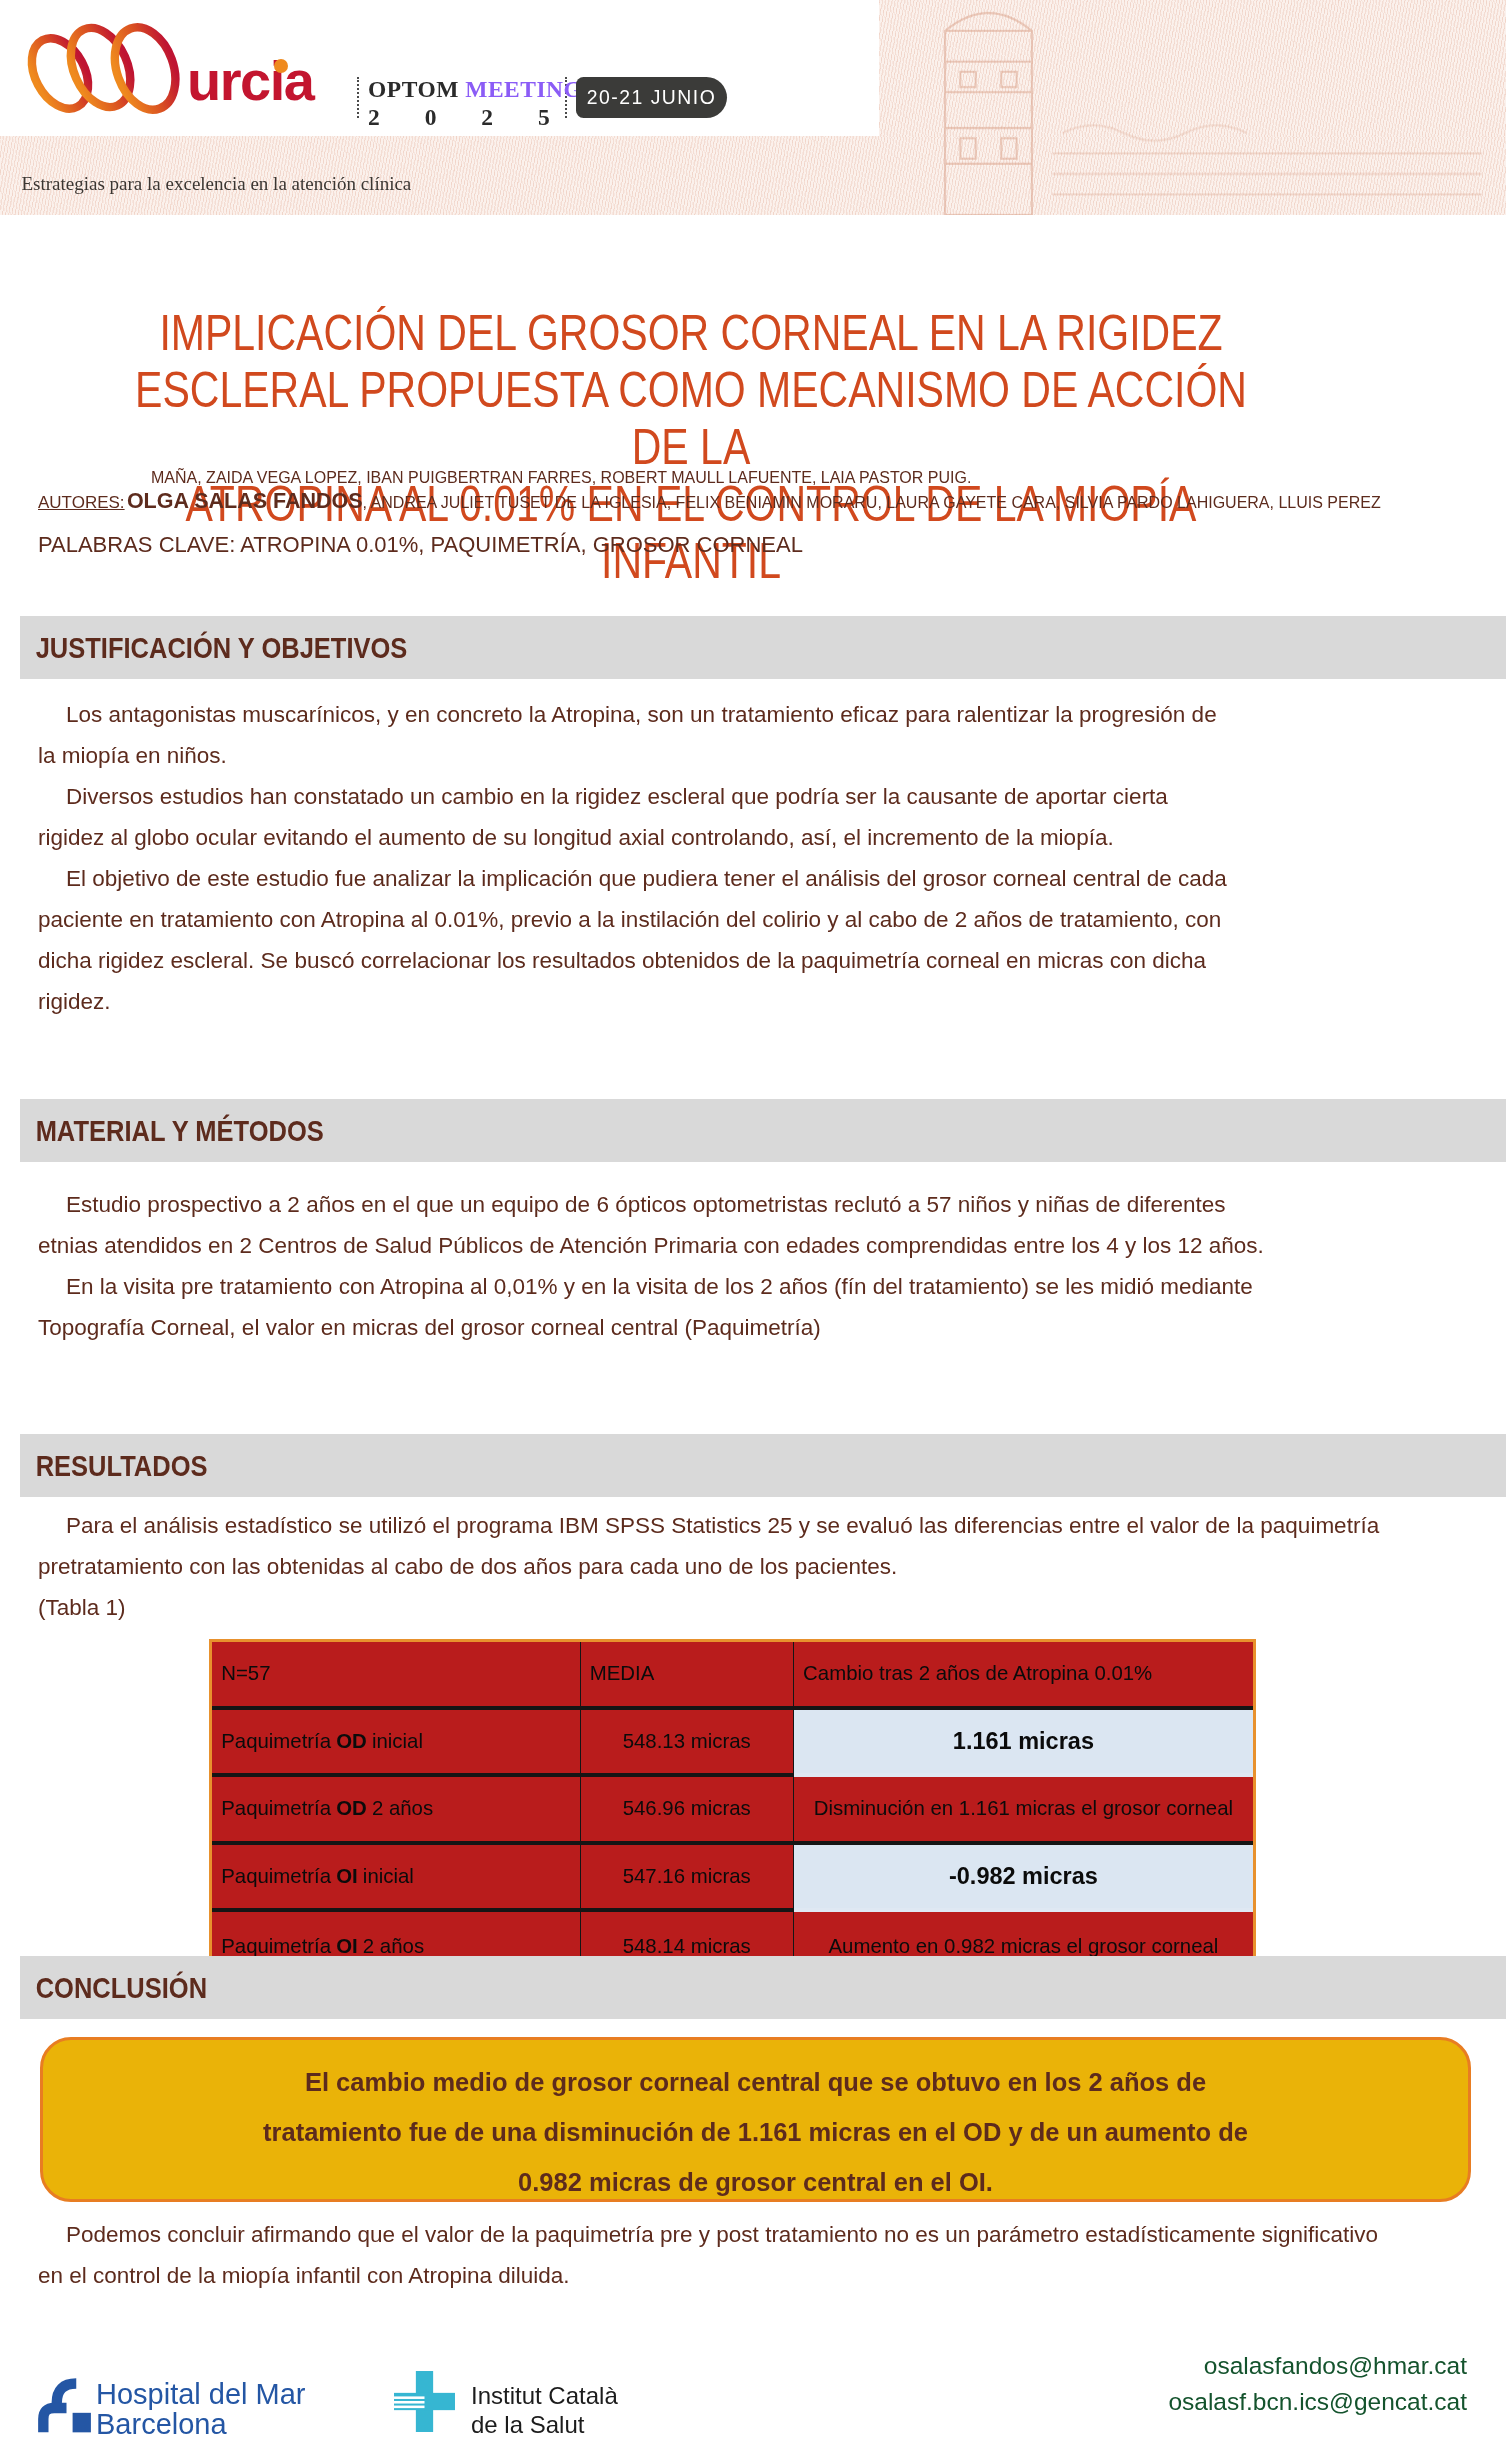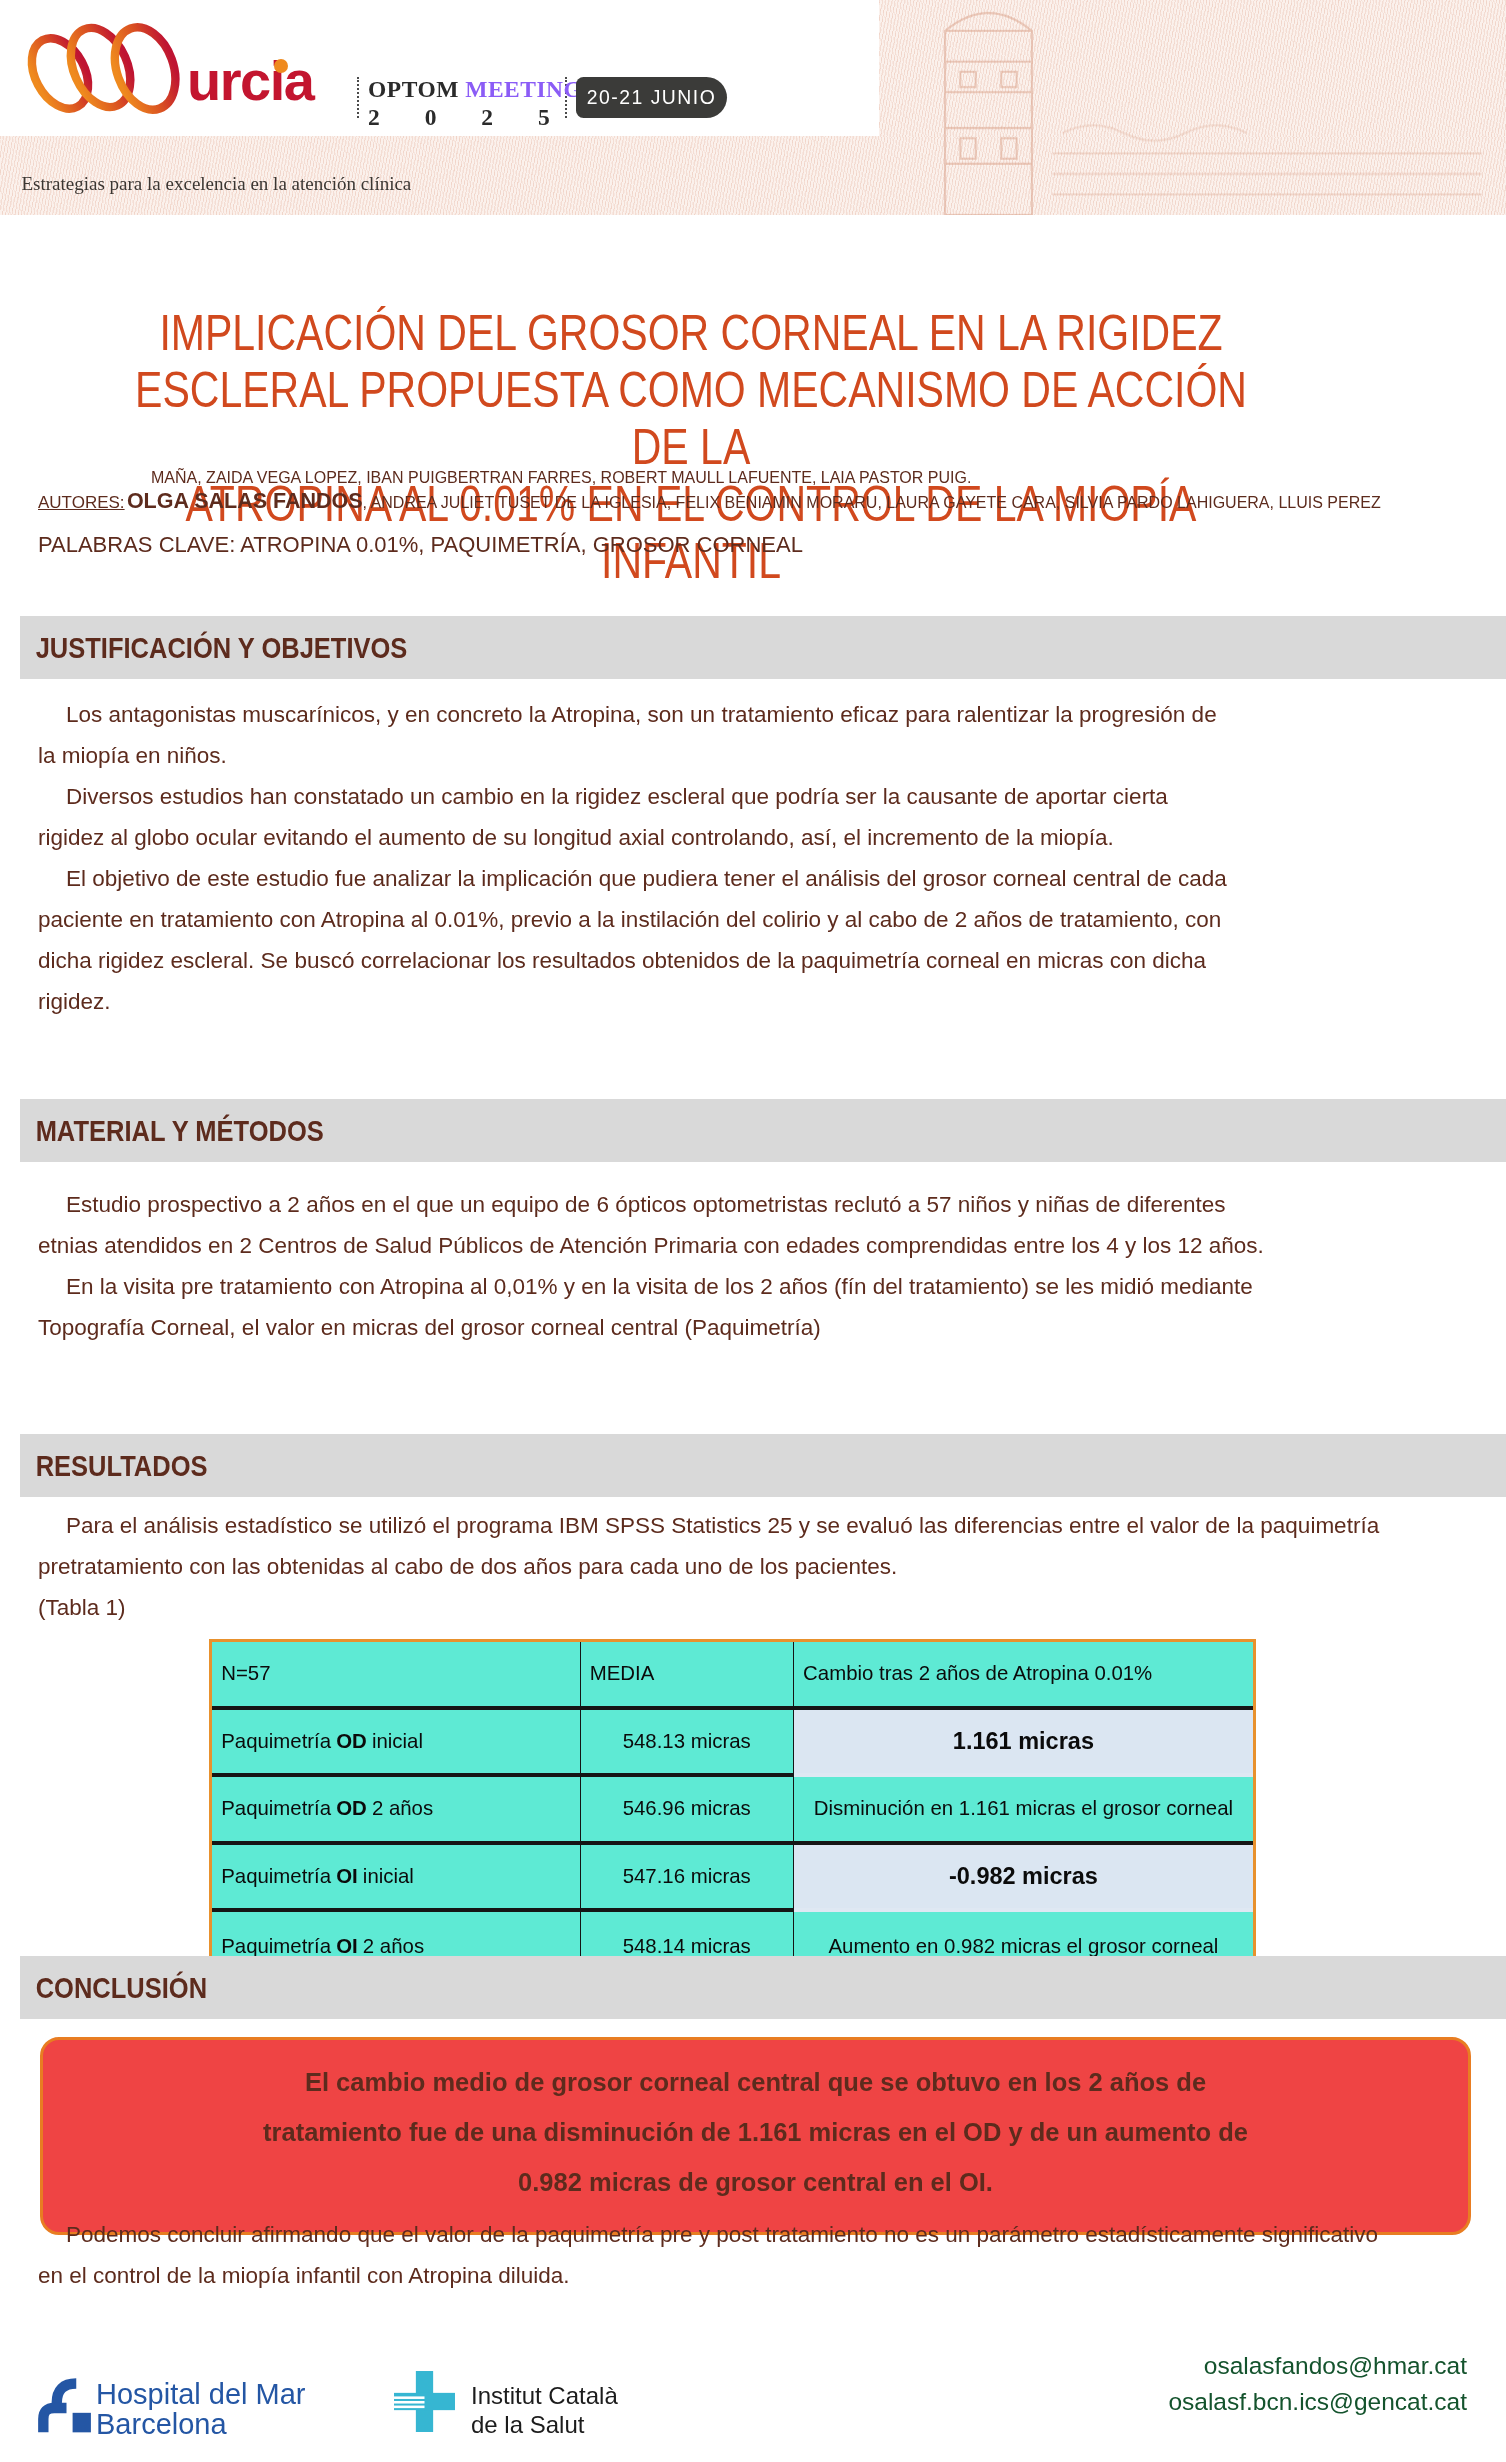--- a/index.html
+++ b/index.html
@@ -54,34 +54,34 @@
   .body{position:absolute;left:38px;font-size:22.5px;line-height:41px;color:#5d2b1d;}
   .body p{margin:0;text-indent:28px;}
   .body p.noind{text-indent:0;}
   #body-just{top:694px;width:1201px;}
   #body-mat{top:1184px;width:1231px;}
   #body-res{top:1505px;width:1421px;}
   #body-conc{top:2214px;width:1359px;}
 
   
   #tabla{position:absolute;left:209px;top:1639px;width:1047px;height:344px;box-sizing:border-box;
-    border:3.1px solid #e8912d;background:#5eead4;display:grid;
+    border:3.1px solid #e8912d;background:#b91c1c;display:grid;
     grid-template-columns:35.4% 20.5% 44.1%;grid-template-rows:repeat(5,1fr);}
   .tc{display:flex;align-items:center;box-sizing:border-box;font-size:20.4px;color:#0b0b0b;
       padding:0 9.2px;border-right:1.5px solid #151515;border-bottom:4.1px solid #151515;white-space:nowrap;}
   .tc.lastcol{border-right:none;}
   .tc.lastrow{border-bottom:none;}
   .tc.center{justify-content:center;text-align:center;}
   .tc.blue{background:#dbe6f2;border-bottom-color:#dfe8f3;font-weight:bold;font-size:23.5px;}
   .tc .eye{font-weight:bold;margin:0 5.1px;}
   .tc .pfx{margin-right:0;}
 
   
-  #conc-box{position:absolute;left:40px;top:2037px;width:1431px;height:198px;box-sizing:border-box;
-    border:3.6px solid #e87d22;border-radius:19px;background:#ef4444;}
+  #conc-box{position:absolute;left:40px;top:2037px;width:1431px;height:165px;box-sizing:border-box;
+    border:3.6px solid #e87d22;border-radius:31px;background:#eab308;}
   #conc-box .txt{margin-top:17.4px;text-align:center;font-size:25.5px;font-weight:bold;line-height:50px;
     color:#5d2b1d;white-space:pre-line;}
 
   
   #hosp-logo{position:absolute;left:36px;top:2375px;width:61px;height:61px;}
   #hosp-text{position:absolute;left:96px;top:2379px;color:#2456a4;font-weight:normal;line-height:30px;}
   #hosp-text .l1{font-size:29px;} #hosp-text .l2{font-size:29px;}
   #ics-logo{position:absolute;left:393px;top:2370px;width:63px;height:63px;}
   #ics-text{position:absolute;left:471px;top:2381px;color:#1c1c1c;line-height:29px;font-size:24px;}
   #emails{position:absolute;right:39px;top:2348px;text-align:right;font-size:24.5px;line-height:36px;color:#14532d;}

